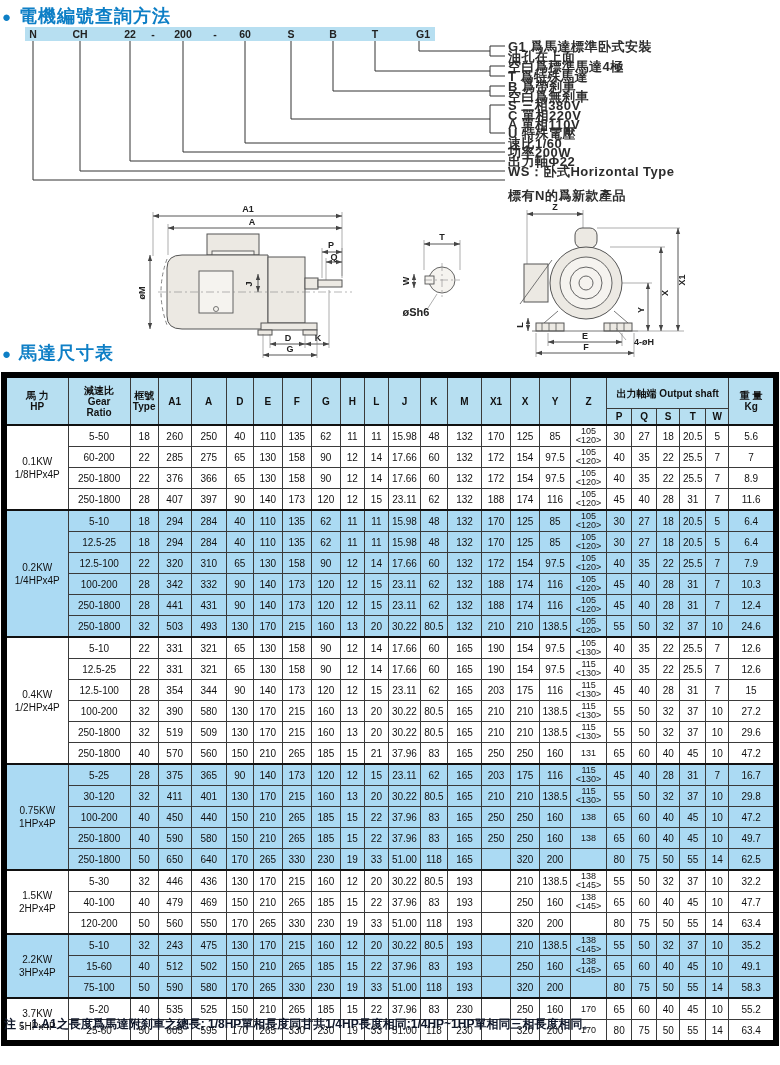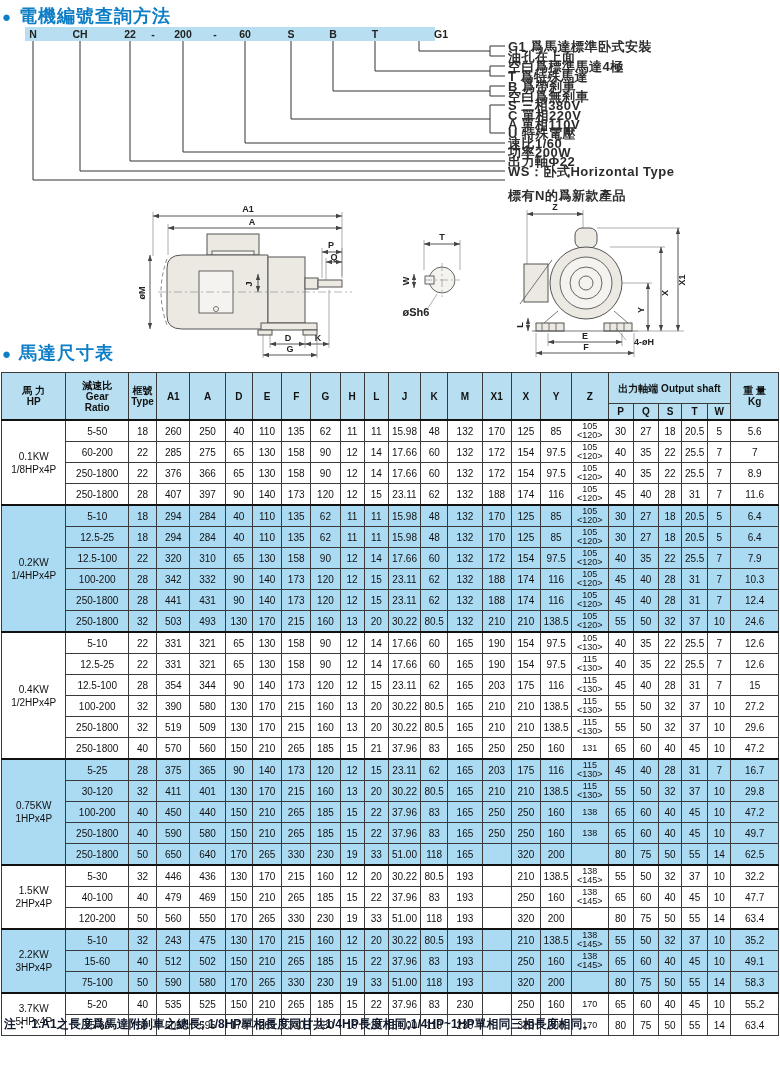--- a/index.html
+++ b/index.html
@@ -15,21 +15,21 @@
                      font-size:10.5px;font-weight:bold;color:#222;}
   .leader-svg,.draw-svg{position:absolute;left:0;}
   .leader-svg{top:0;width:780px;height:200px;}
   .draw-svg{top:198px;width:780px;height:165px;}
   .code-label{position:absolute;left:508px;white-space:nowrap;font-size:13px;font-weight:bold;
               color:#2c2c2c;line-height:11px;letter-spacing:0.5px;}
   
   .dim-table{position:absolute;left:1px;top:372px;width:778px;border-collapse:collapse;table-layout:fixed;
              font-size:10px;color:#111;}
   .dim-table th,.dim-table td{border:1px solid #3a3a3a;text-align:center;padding:0;overflow:hidden;}
-  .dim-table{border:1px solid #000000;}
+  .dim-table{border:6px solid #000000;}
   .dim-table thead th{background:#b7dff1;font-weight:bold;height:15px;font-size:10px;line-height:11px;}
   .dim-table thead tr:first-child th{height:30px;}
   .dim-table thead tr:last-child th{border-bottom:2px solid #111;}
   th.pre,td.pre{white-space:pre-line;}
   .dim-table td{height:20px;line-height:11px;}
   tr.blue td{background:#abdaf3;}
   tr.gs td{border-top:2px solid #111;}
   td.power{font-size:10px;line-height:13px;font-weight:normal;background:#fff;}
   tr.blue td.power{background:#abdaf3;}
   td.z{white-space:pre-line;font-size:9px;line-height:9px;text-align:center;}
@@ -73,21 +73,21 @@
     <span class="code" style="left:8px">N</span>
     <span class="code" style="left:55px">CH</span>
     <span class="code" style="left:105px">22</span>
     <span class="code" style="left:128px">-</span>
     <span class="code" style="left:158px">200</span>
     <span class="code" style="left:190px">-</span>
     <span class="code" style="left:220px">60</span>
     <span class="code" style="left:266px">S</span>
     <span class="code" style="left:308px">B</span>
     <span class="code" style="left:350px">T</span>
-    <span class="code" style="left:416px">G1</span>
+    <span class="code" style="left:398px">G1</span>
   </div>
 
   <div class="code-label" style="top:41px">G1 爲馬達標準卧式安裝</div>
   <div class="code-label" style="top:51px">油孔在上面</div>
   <div class="code-label" style="top:61px">空白爲標準馬達4極</div>
   <div class="code-label" style="top:71px">T 爲特殊馬達</div>
   <div class="code-label" style="top:81px">B  爲帶刹車</div>
   <div class="code-label" style="top:91px">空白爲無刹車</div>
   <div class="code-label" style="top:100px">S  三相380V</div>
   <div class="code-label" style="top:110px">C  單相220V</div>

